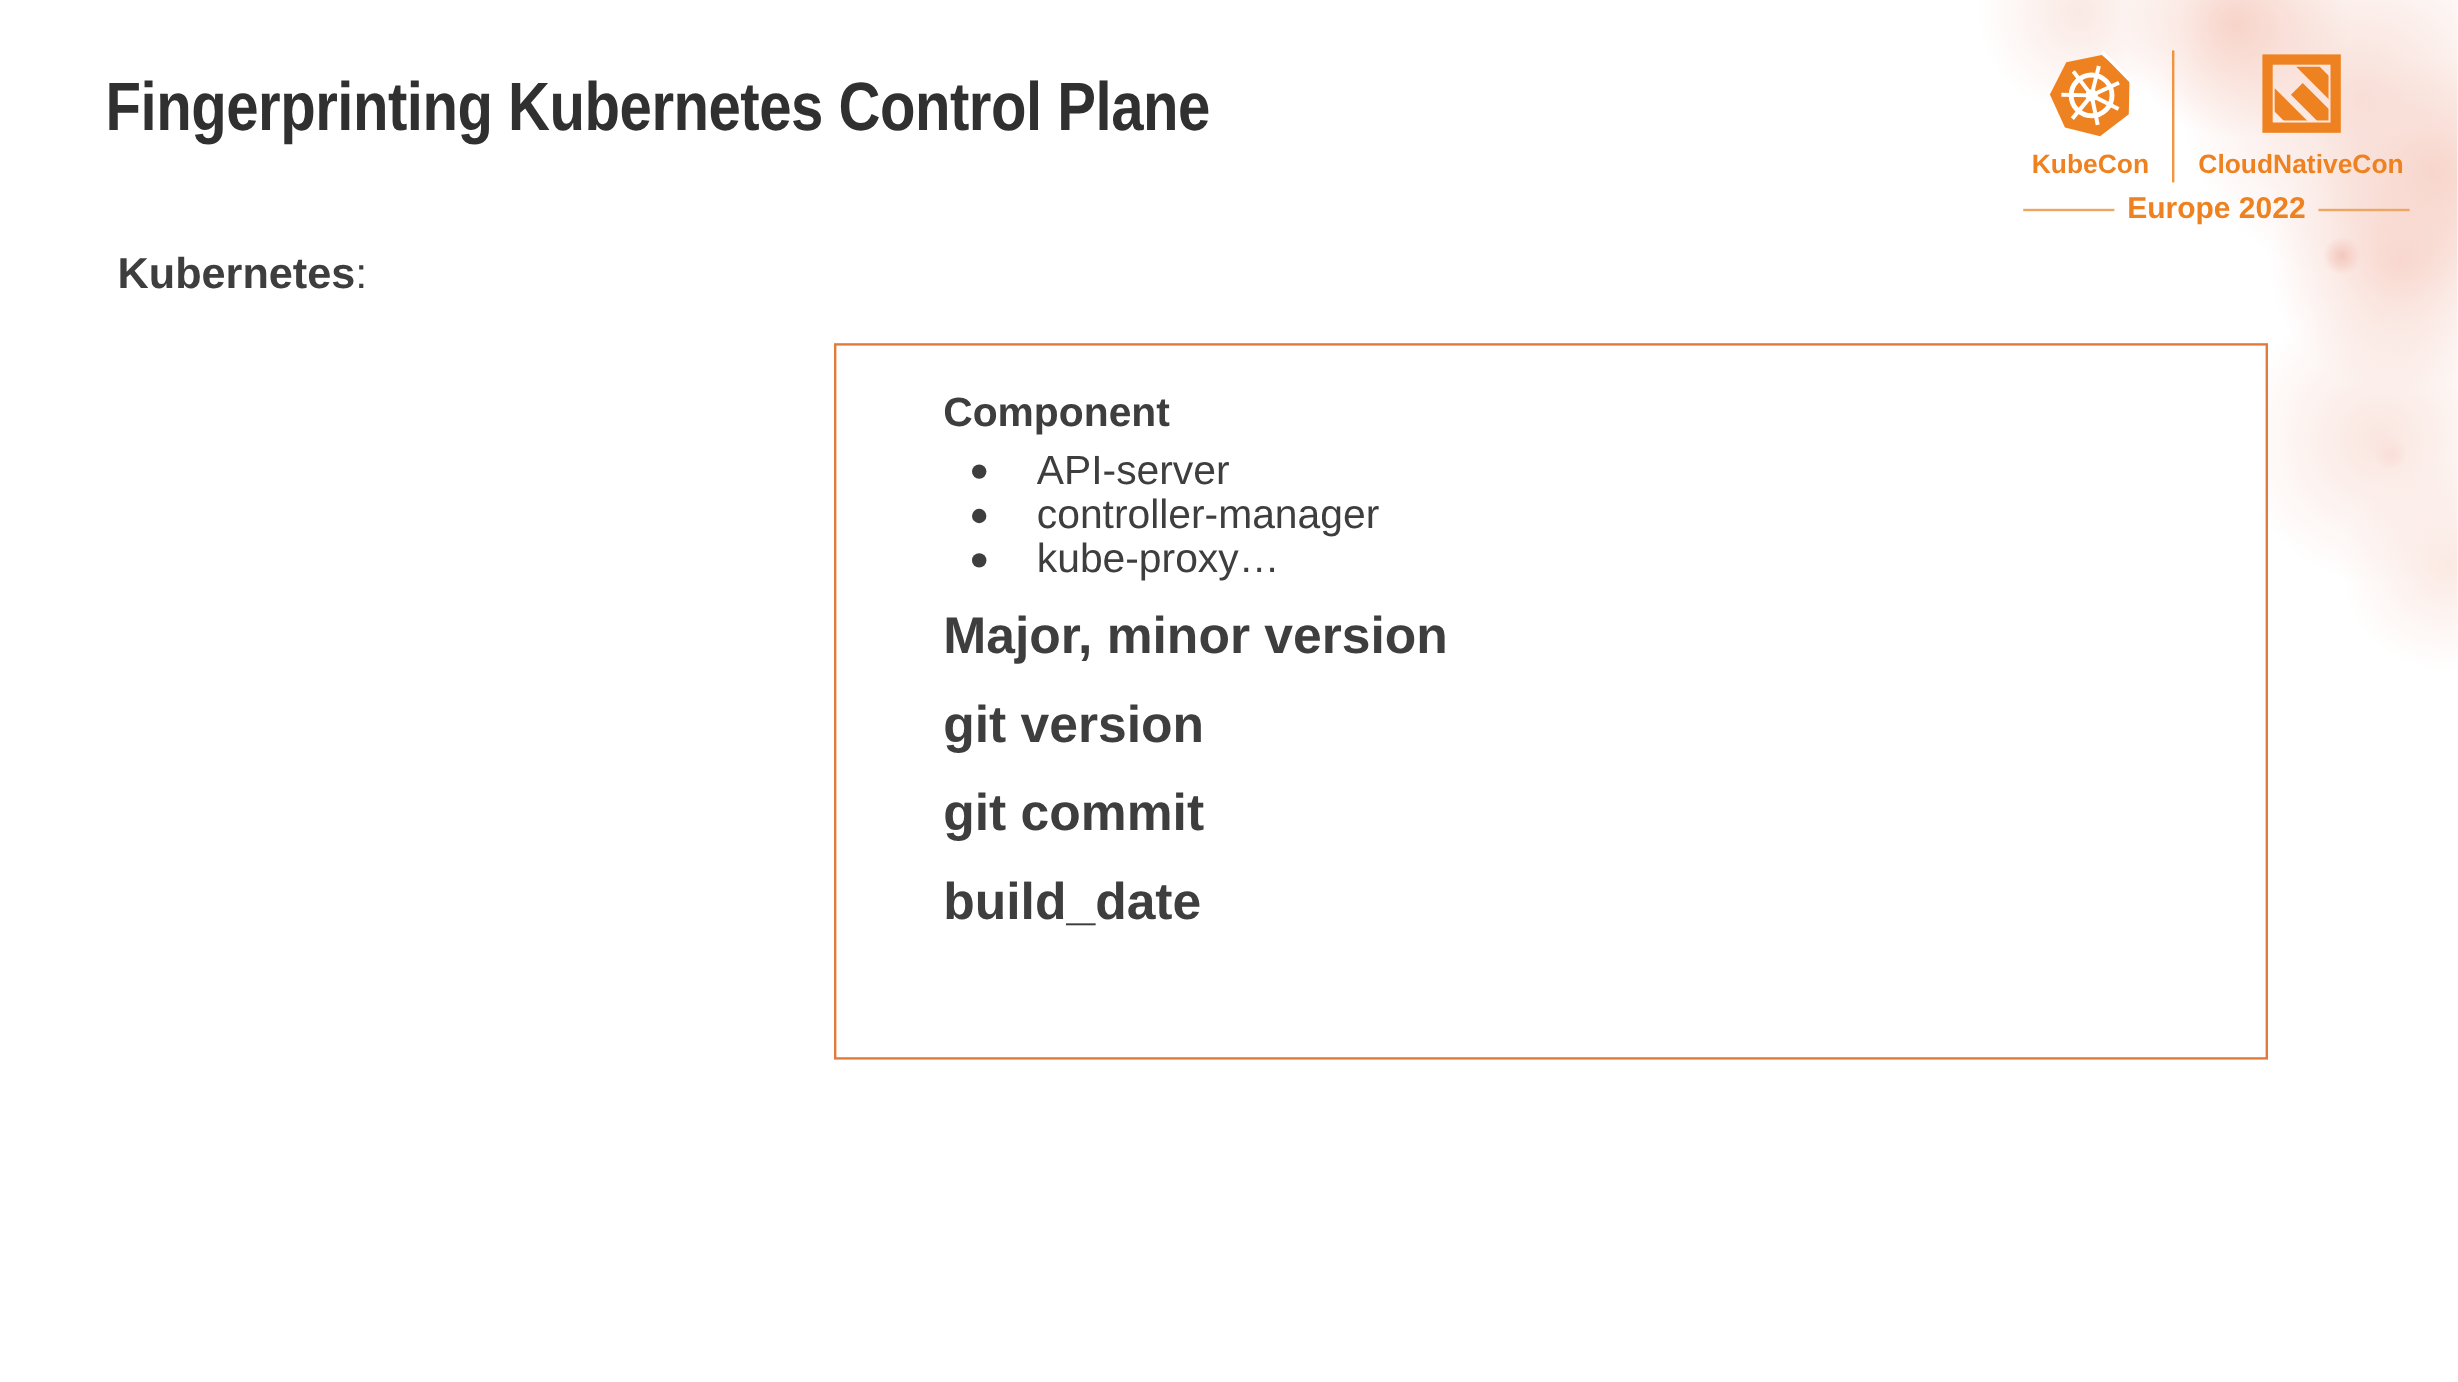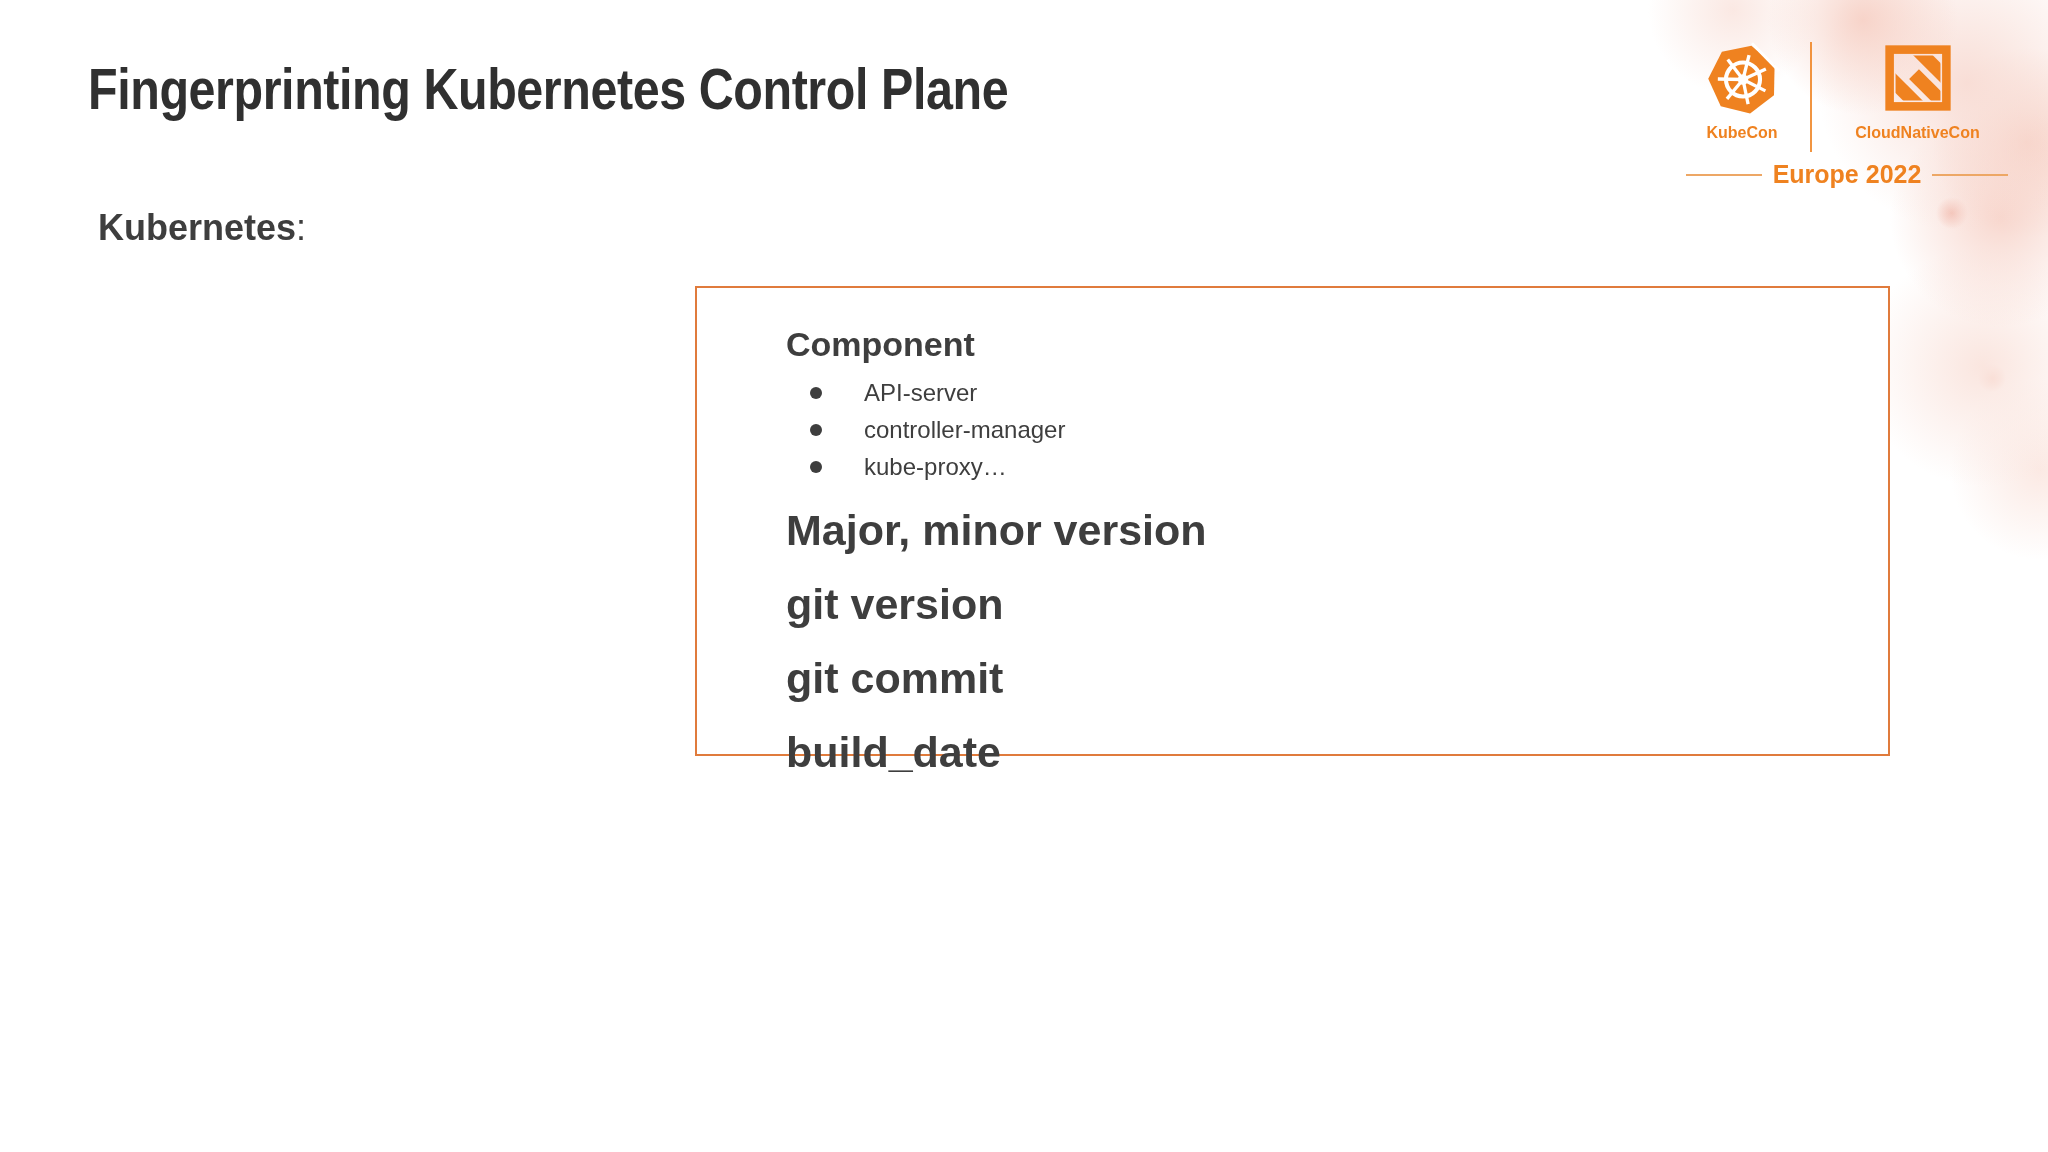--- a/index.html
+++ b/index.html
@@ -37,21 +37,21 @@
   
   .brand{ position:absolute; left:1686px; top:36px; width:322px; height:160px; }
   .brand svg{ position:absolute; display:block; }
   .helm-svg{ left:20px; top:4px; width:74px; height:76px; }
   .cncf-svg{ left:199px; top:9px; width:66px; height:66px; }
   .brand-divider{
     position:absolute; left:124px; top:6px; width:2px; height:110px;
     background:var(--accent-orange,#EF8220); opacity:.85;
   }
   .brand-label{
-    position:absolute; top:88px; font-size:16px; font-weight:bold;
+    position:absolute; top:88px; font-size:22px; font-weight:bold;
     color:var(--accent-orange,#EF8220); text-align:center; white-space:nowrap;
   }
   .brand-label.kubecon{ left:0; width:112px; }
   .brand-label.cncf{ left:128px; width:207px; }
   .europe-row{
     position:absolute; left:0; top:124px; width:322px;
     display:flex; align-items:center; gap:11px;
   }
   .eline{ flex:1; height:2px; background:#EDA765; }
   .europe-label{
@@ -65,32 +65,32 @@
   .k-heading .b{ font-weight:bold; }
   .metric{
     margin-top:6px; margin-left:76px;
     font-family:"DejaVu Sans Mono", monospace;
     font-size:35px; line-height:42px; color:var(--body-text,#3E3E3E);
     white-space:nowrap;
   }
 
   
   .info-box{
-    position:absolute; left:695px; top:286px; width:1195px; height:470px;
+    position:absolute; left:695px; top:286px; width:1195px; height:597px;
     border:2px solid var(--box-border-orange,#E07B3C);
     box-sizing:border-box; background:#fff;
     padding:36px 40px 0 89px;
   }
   .info-box h3{
     margin:0; font-size:34px; line-height:40px; font-weight:bold;
     color:var(--body-text,#3E3E3E);
   }
   .info-box ul{ list-style:none; margin:10px 0 0 0; padding:0; }
   .info-box li{
-    position:relative; padding-left:78px; font-size:24px; line-height:37px;
+    position:relative; padding-left:78px; font-size:34px; line-height:37px;
     color:var(--body-text,#3E3E3E);
   }
   .info-box li .dot{
     position:absolute; left:24px; top:13px; width:12px; height:12px;
     border-radius:50%; background:var(--body-text,#3E3E3E);
   }
   .field{
     margin:36px 0 0 0; font-size:43px; line-height:38px; font-weight:bold;
     color:var(--body-text,#3E3E3E);
   }

